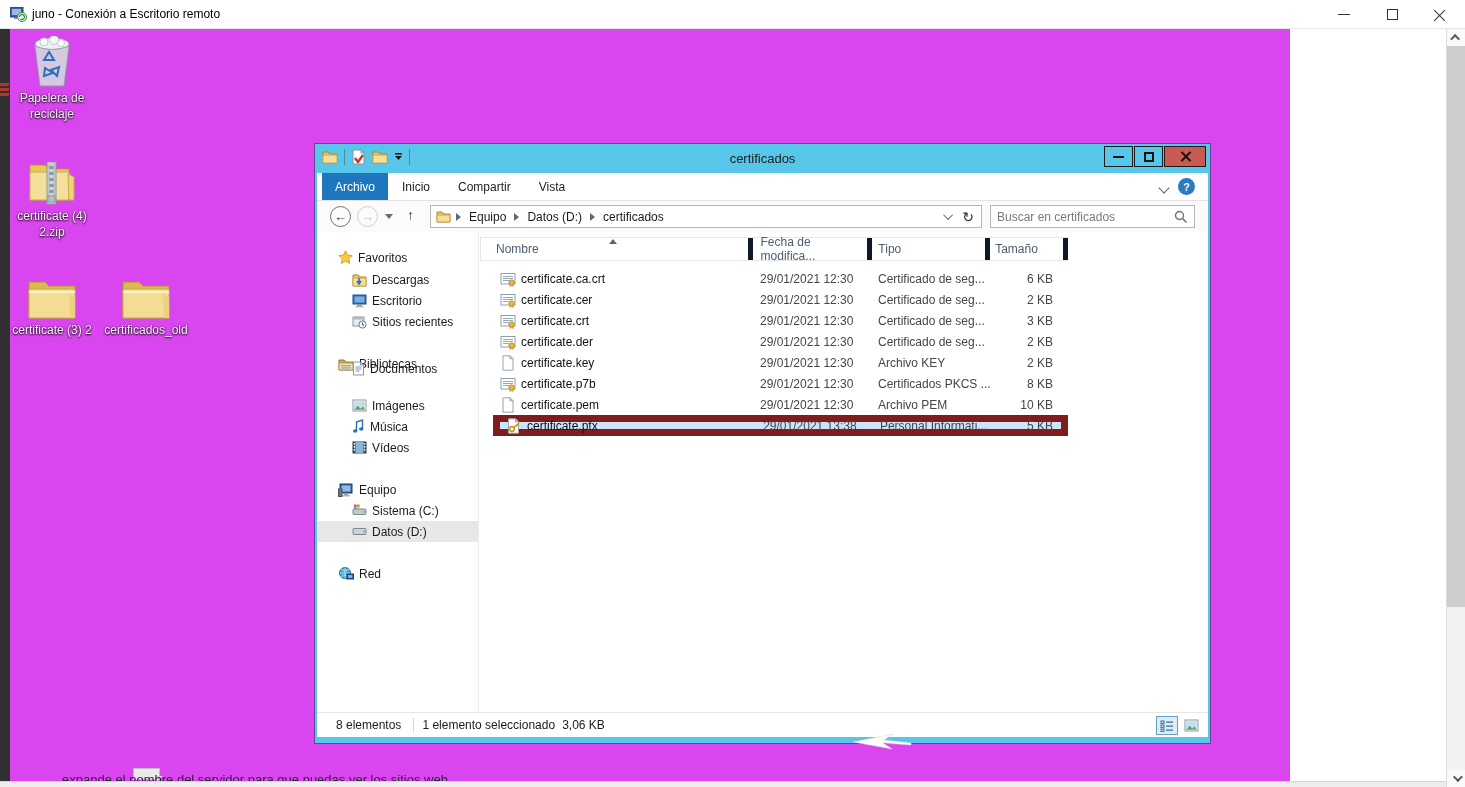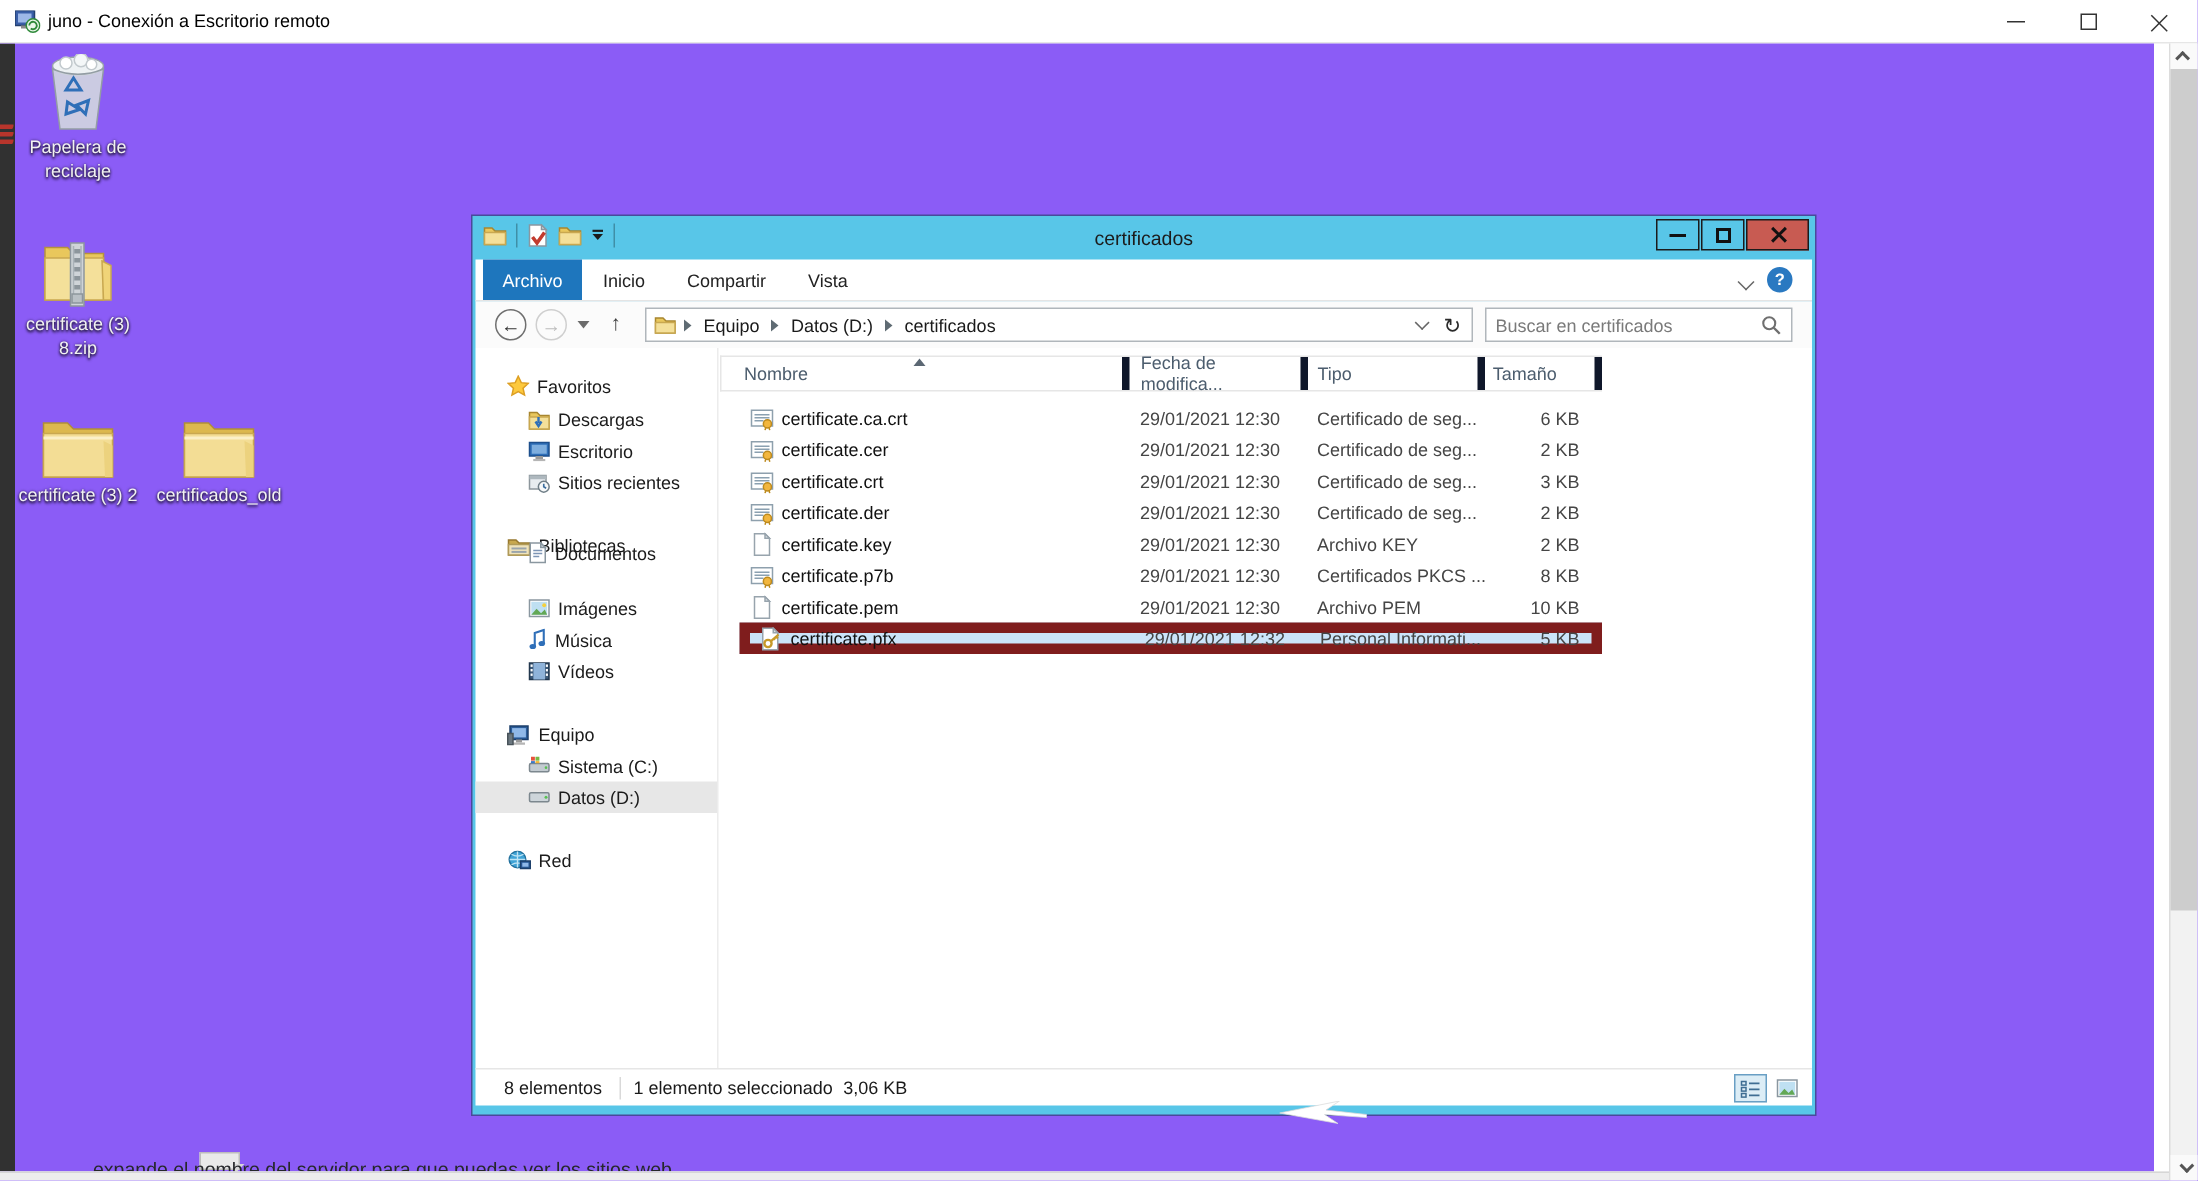--- a/index.html
+++ b/index.html
@@ -13,21 +13,21 @@
   .rdp-controls { right:10px; top:0; height:29px; display:flex; align-items:center; gap:18px; }
   .rdp-btn { width:30px; height:24px; display:flex; align-items:center; justify-content:center; }
   .glyph-min { width:12px; height:1px; background:#333; }
   .glyph-max { width:11px; height:11px; border:1px solid #333; }
   .glyph-close { position:relative; width:12px; height:12px; }
   .glyph-close::before, .glyph-close::after { content:""; position:absolute; left:5px; top:-1px; width:1px; height:15px; background:#333; }
   .glyph-close::before { transform:rotate(45deg); }
   .glyph-close::after { transform:rotate(-45deg); }
 
   
-  .remote-desktop { left:0; top:29px; width:1436px; height:752px; background:#8b5cf6; overflow:hidden; }
+  .remote-desktop { left:0; top:29px; width:1290px; height:752px; background:#d946ef; overflow:hidden; }
   .left-strip { left:0; top:0; width:10px; height:752px; background:#313131; }
   .red-glyph { left:0; top:52px; width:9px; height:16px; overflow:hidden; }
   .red-glyph i { display:block; width:12px; height:3px; background:#b8352c; transform:skewX(-30deg); margin:2px 0 0 -3px; }
 
   
   .desk-icon { width:96px; text-align:center; }
   .desk-icon svg { display:block; margin:0 auto; }
   .desk-label { margin-top:3px; font-size:12px; color:#f2f2f2; text-shadow:0 1px 2px rgba(0,0,0,.95), 0 0 2px rgba(0,0,0,.6); line-height:1.3; }
 
   .partial-text { left:62px; top:743px; width:560px; height:9px; overflow:hidden; color:#26282b; font-size:13px; }
@@ -170,21 +170,21 @@
       <path d="M40 14 l6 3 v23 h-5 z" fill="#f0d478" stroke="#c9a850"></path>
       <rect x="19" y="2" width="9" height="42" fill="#cfd4d8" stroke="#8d969c"></rect>
       <path d="M21 4 v38 M26 4 v38" stroke="#aab2b8" stroke-width="1"></path>
       <rect x="21.5" y="6" width="4" height="3" fill="#8d969c"></rect>
       <rect x="21.5" y="12" width="4" height="3" fill="#8d969c"></rect>
       <rect x="21.5" y="18" width="4" height="3" fill="#8d969c"></rect>
       <rect x="21.5" y="24" width="4" height="3" fill="#8d969c"></rect>
       <rect x="21.5" y="30" width="4" height="3" fill="#8d969c"></rect>
       <rect x="20" y="36" width="7" height="6" fill="#b9c0c5" stroke="#8d969c"></rect>
     </svg>
-    <div class="desk-label">certificate (3) 8.zip</div>
+    <div class="desk-label">certificate (4) 2.zip</div>
   </div>
 
   <div class="abs desk-icon" style="left:2px;top:249px;width:100px">
     <svg width="50" height="42" viewBox="0 0 50 42">
       <path d="M2 4 h16 l4 4 h26 v32 h-46 z" fill="#dcb84e" stroke="#b08f38"></path>
       <path d="M2 11 h46 v29 h-46 z" fill="#f3dd95" stroke="#c9a850"></path>
       <path d="M2 13 h46 v2 h-46 z" fill="#fbf0c8"></path>
       <path d="M42 16 l6 3 v21 h-5 z" fill="#ecd27e"></path>
     </svg>
     <div class="desk-label">certificate (3) 2</div>
@@ -520,21 +520,21 @@
           <div class="fcell-name">
             <svg width="16" height="16" viewBox="0 0 16 16">
                 <path d="M2.5 0.8 h7 l3 3 v11.4 h-10 z" fill="#ffffff" stroke="#98a4ad"></path>
                 <path d="M9.5 0.8 l3 3 h-3 z" fill="#dde3e7" stroke="#98a4ad"></path>
                 <circle cx="6" cy="11" r="2.4" fill="none" stroke="#c79а29" stroke-width="1.6"></circle>
                 <circle cx="6" cy="11" r="2.4" fill="none" stroke="#c79a29" stroke-width="1.6"></circle>
                 <path d="M8 9.4 l5 -4.4 M11 6 l1.6 1.6 M9.6 7.2 l1.2 1.2" stroke="#c79a29" stroke-width="1.5" fill="none"></path>
               </svg>
             <span>certificate.pfx</span>
           </div>
-          <div class="fcell-date">29/01/2021 12:32</div>
+          <div class="fcell-date">29/01/2021 13:38</div>
           <div class="fcell-type">Personal Informati...</div>
           <div class="fcell-size">5 KB</div>
         </div>
 
       </div>
     </div>
 
     <div class="abs status-bar">
       <span class="st-items">8 elementos</span>
       <span class="st-div"></span>

